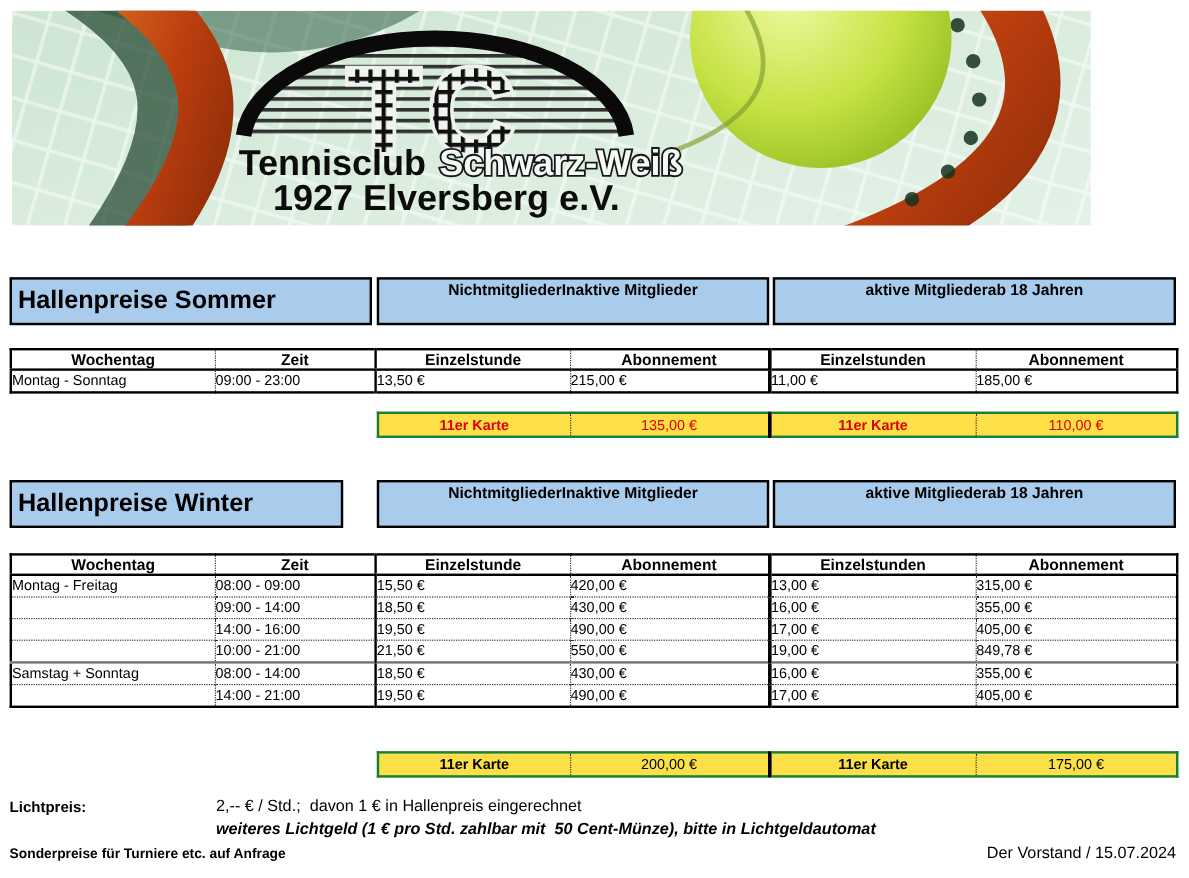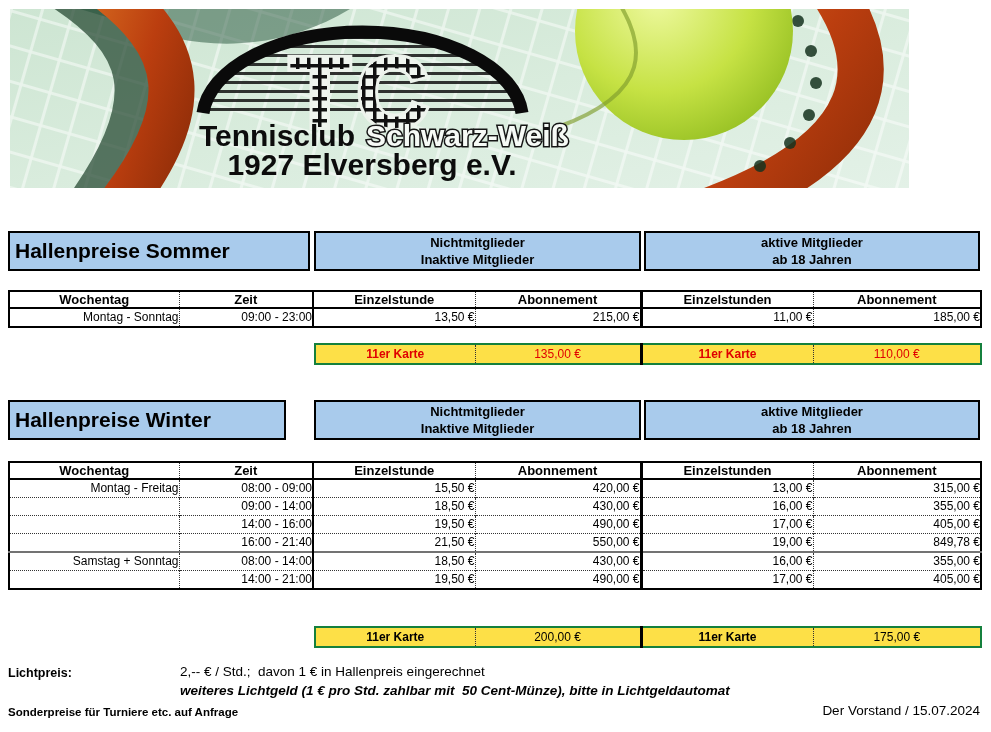--- a/index.html
+++ b/index.html
@@ -8,34 +8,34 @@
 
   
   .banner{position:absolute;left:10px;top:9px}
   .tc-text{font-family:"Liberation Sans",sans-serif;font-weight:bold;font-size:100px;letter-spacing:6px;fill:url(#netgrid);stroke:#edf3ec;stroke-width:6px;paint-order:stroke}
   .club-line{font-family:"Liberation Sans",sans-serif;font-weight:bold;font-size:30px;fill:#0c0c0c}
   .club-outline{fill:#f6faf6;stroke:#161616;stroke-width:3px;paint-order:stroke}
 
   
   .band-box{position:absolute;height:40px;background:var(--header-blue,#a9cbec);border:2px solid #000}
   .band-title{font-size:21px;font-weight:bold;line-height:35px;padding-left:5px;white-space:nowrap}
-  .band-group{display:flex;flex-direction:column;justify-content:center;text-align:center;font-size:13px;font-weight:bold;line-height:17px}
+  .band-group{display:flex;justify-content:center;text-align:center;font-size:13px;font-weight:bold;line-height:17px}
   #band-sommer-title{left:8px;top:231px;width:302px}
   #band-sommer-g1{left:314px;top:231px;width:327px}
   #band-sommer-g2{left:644px;top:231px;width:336px}
   #band-winter-title{left:8px;top:400px;width:278px}
   #band-winter-g1{left:314px;top:400px;width:327px}
   #band-winter-g2{left:644px;top:400px;width:336px}
 
   
   table.price{position:absolute;left:8px;width:972px;border-collapse:collapse;table-layout:fixed;background:#fff;border:2px solid #000}
   #table-sommer{top:290px}
   #table-winter{top:461px}
   .price th{font-size:13px;font-weight:bold;height:15px;border-bottom:2px solid #000;padding:0;text-align:center;white-space:nowrap;overflow:hidden}
-  .price td{font-size:12px;height:17px;line-height:17px;padding:0;text-align:right;white-space:nowrap;overflow:hidden}
+  .price td{font-size:12px;height:17px;line-height:17px;padding:0;text-align:left;white-space:nowrap;overflow:hidden}
   .price th:nth-child(2),.price td:nth-child(2),
   .price th:nth-child(4),.price td:nth-child(4),
   .price th:nth-child(6),.price td:nth-child(6){border-left:1px dotted #333}
   .price th:nth-child(3),.price td:nth-child(3){border-left:2px solid #000}
   .price th:nth-child(5),.price td:nth-child(5){border-left:3px solid #000}
   .price tbody tr+tr td{border-top:1px dotted #333}
   .price tbody tr.grp td{border-top:2px solid #737373}
 
   
   table.karte{position:absolute;left:314px;width:666px;border-collapse:collapse;table-layout:fixed;background:#fde047;border:2px solid #15803d}
@@ -227,21 +227,21 @@
         <tr>
           <td></td>
           <td>14:00 - 16:00</td>
           <td>19,50 €</td>
           <td>490,00 €</td>
           <td>17,00 €</td>
           <td>405,00 €</td>
         </tr>
         <tr>
           <td></td>
-          <td>16:00 - 21:40</td>
+          <td>10:00 - 21:00</td>
           <td>21,50 €</td>
           <td>550,00 €</td>
           <td>19,00 €</td>
           <td>849,78 €</td>
         </tr>
         <tr class="grp">
           <td>Samstag + Sonntag</td>
           <td>08:00 - 14:00</td>
           <td>18,50 €</td>
           <td>430,00 €</td>

